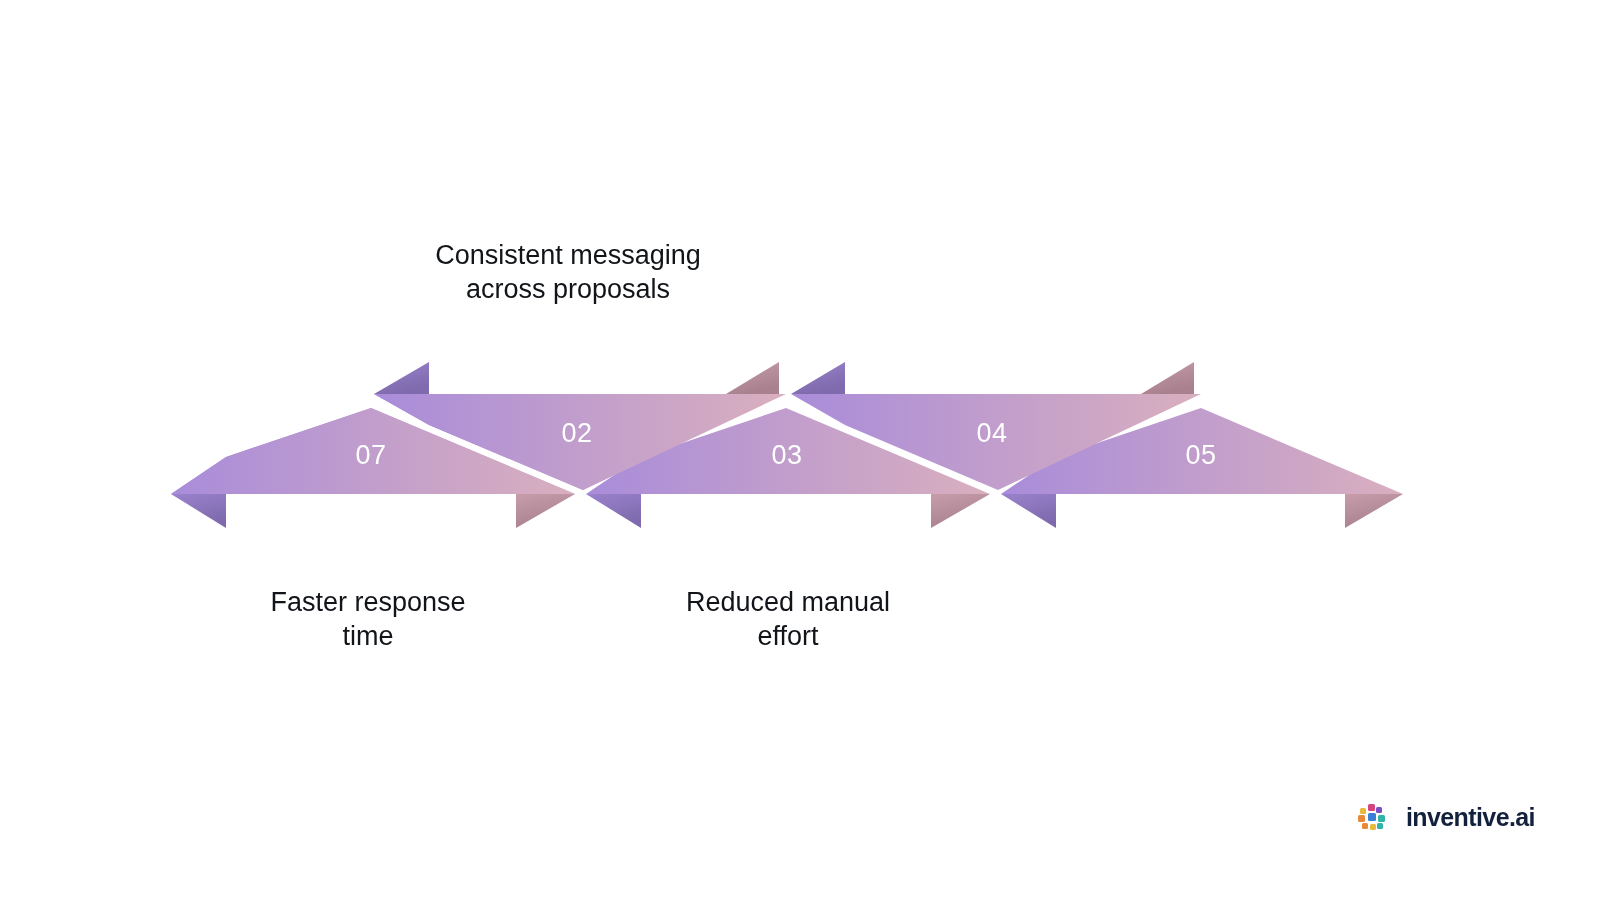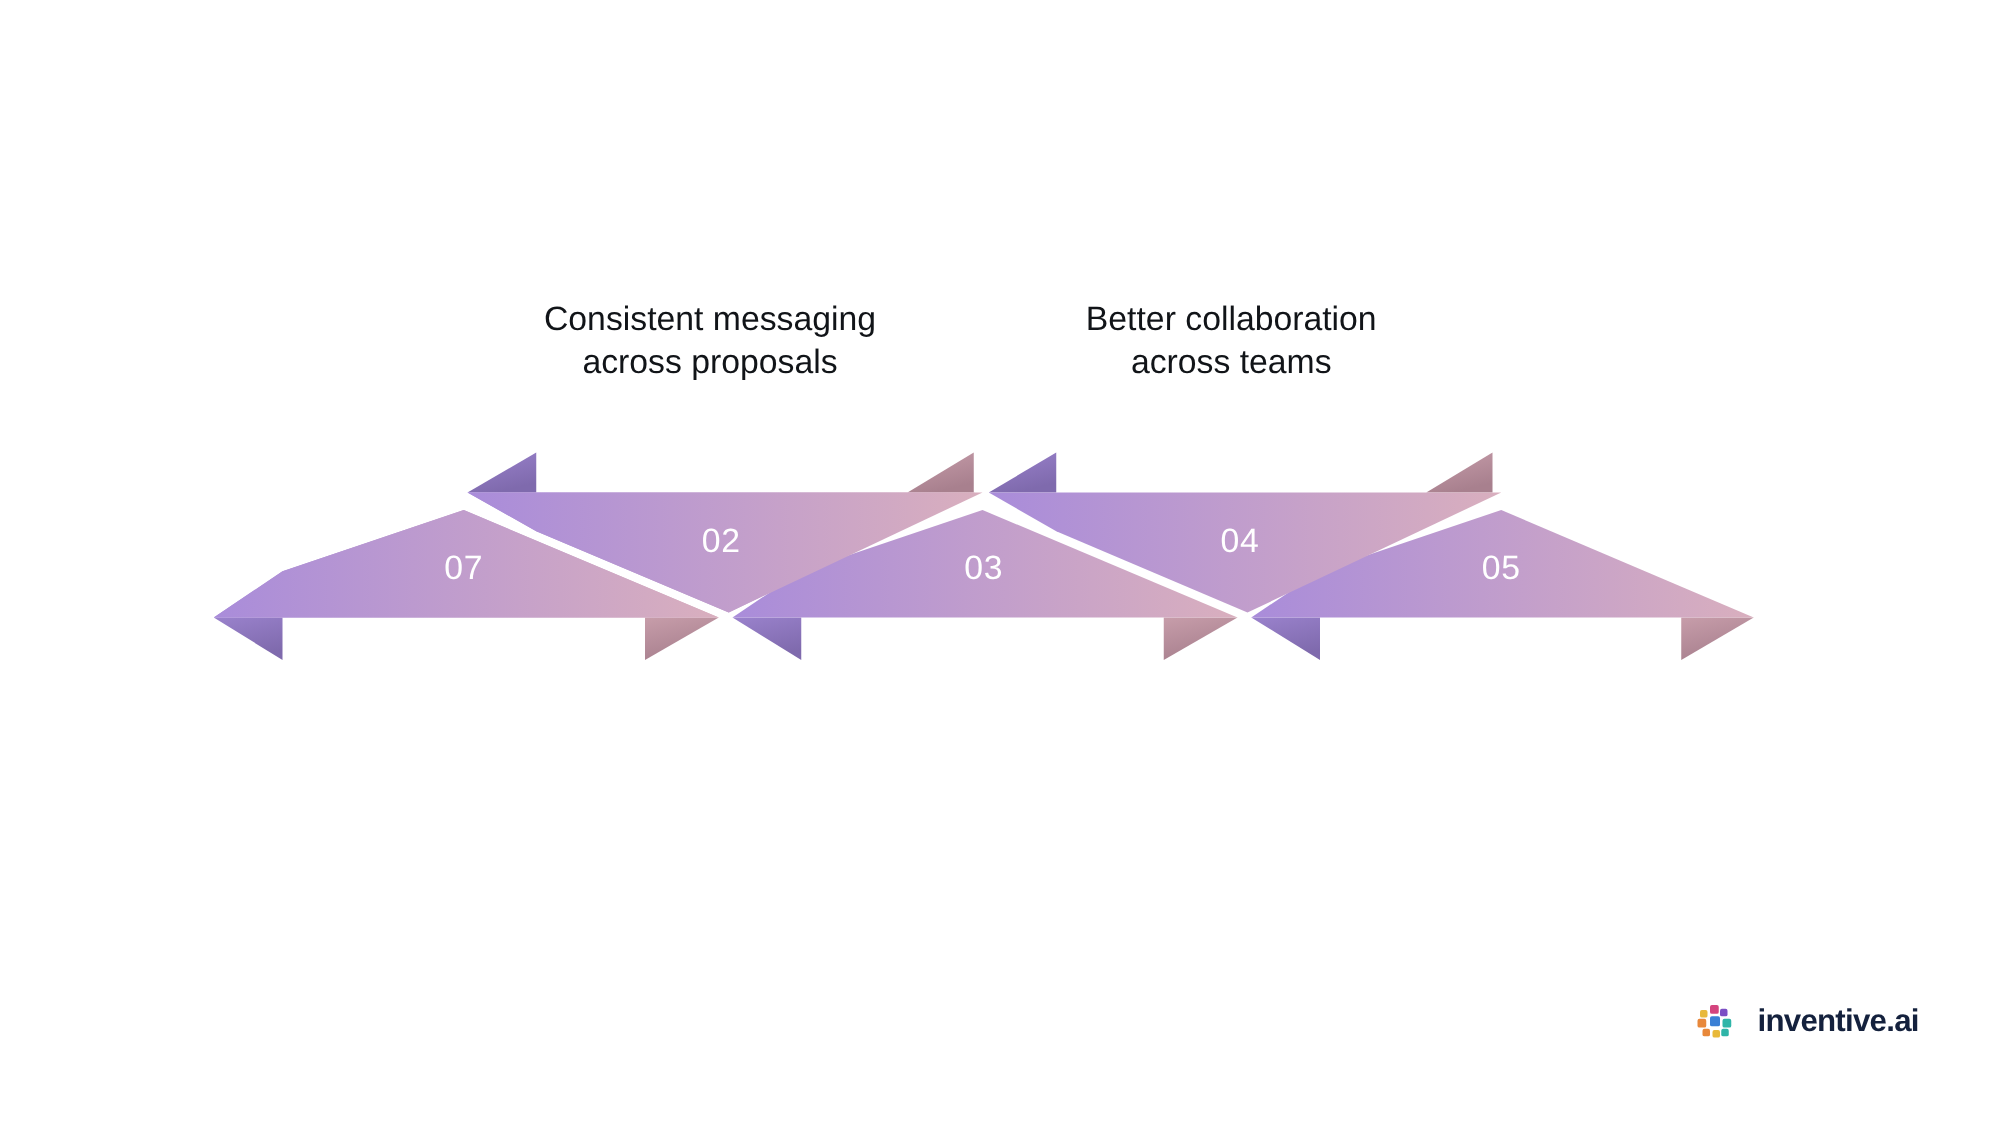--- a/index.html
+++ b/index.html
@@ -139,23 +139,25 @@
   </svg>
 
   <div class="stepnum" style="left:371px;top:455px;">07</div>
   <div class="stepnum" style="left:577px;top:433px;">02</div>
   <div class="stepnum" style="left:787px;top:455px;">03</div>
   <div class="stepnum" style="left:992px;top:433px;">04</div>
   <div class="stepnum" style="left:1201px;top:455px;">05</div>
 
   <div class="label top" style="left:398px;top:238px;width:340px;">Consistent messaging
 across proposals</div>
-  <div class="label top" style="left:815px;top:238px;width:340px;">Better collaboration
-across teams</div>
 
+  <div class="label bottom" style="left:198px;top:585px;width:340px;">Faster response
+time</div>
+  <div class="label bottom" style="left:618px;top:585px;width:340px;">Reduced manual
+effort</div>
 
   <div id="logo">
     <span id="logo-mark">
       <i style="left:10px;top:0px;width:7px;height:7px;background:#d4447e;"></i>
       <i style="left:18px;top:3px;width:6px;height:6px;background:#7b4fc4;"></i>
       <i style="left:2px;top:4px;width:6px;height:6px;background:#e8b93a;"></i>
       <i style="left:10px;top:9px;width:8px;height:8px;background:#3a7fd5;"></i>
       <i style="left:0px;top:11px;width:7px;height:7px;background:#e8883a;"></i>
       <i style="left:20px;top:11px;width:7px;height:7px;background:#2fb5a8;"></i>
       <i style="left:4px;top:19px;width:6px;height:6px;background:#e8883a;"></i>

